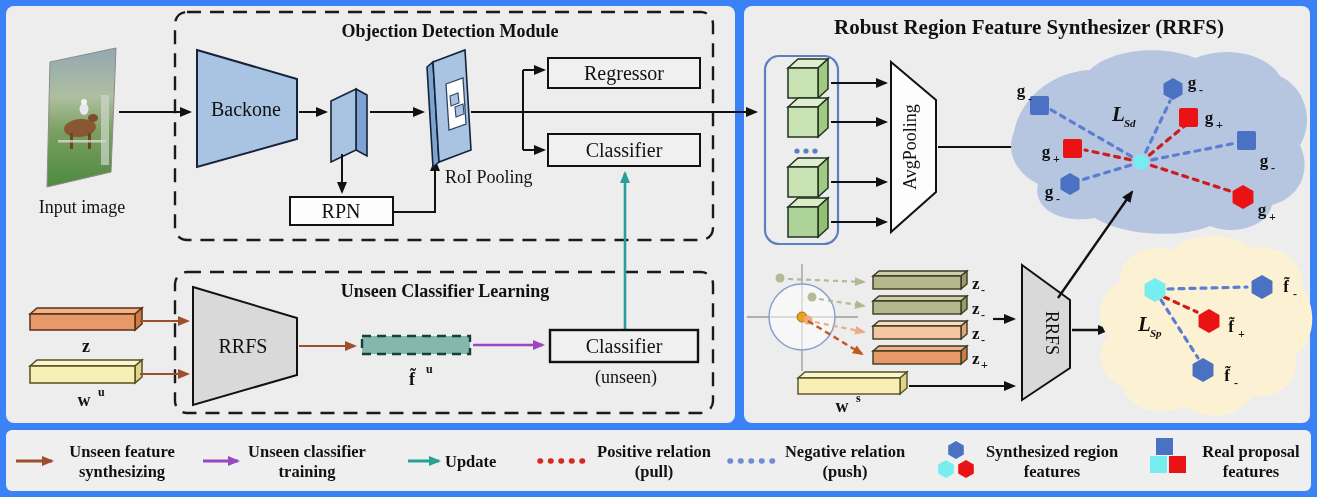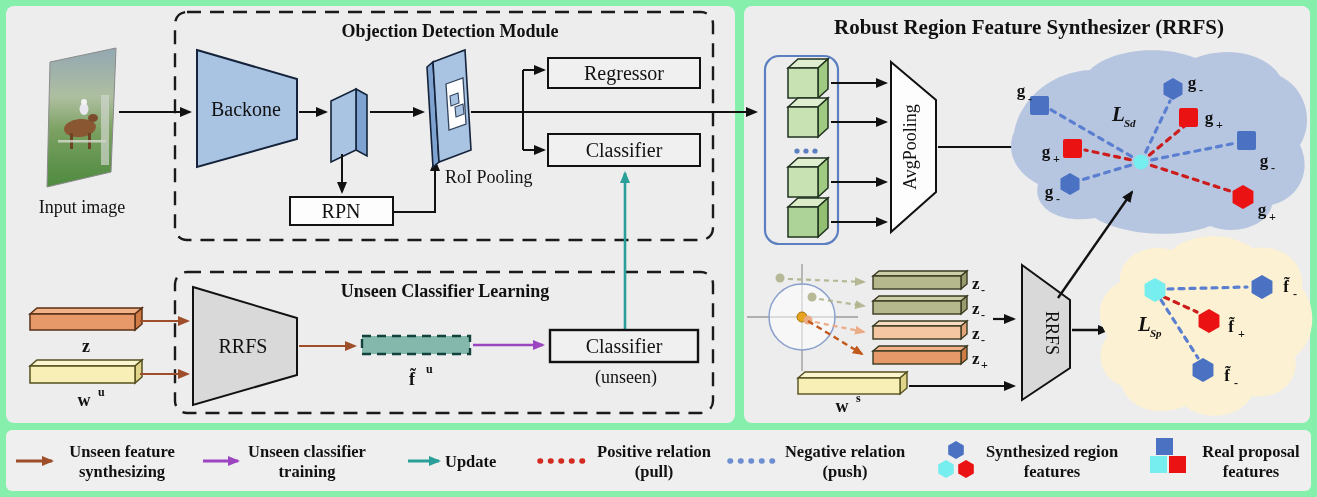--- a/index.html
+++ b/index.html
@@ -1,16 +1,16 @@
 <!DOCTYPE html>
 <html><head>
 <meta charset="utf-8">
 <style>
   html,body{margin:0;padding:0;background:#ffffff;}
-  .stage{position:relative;width:1317px;height:497px;background:#86efac;overflow:hidden;}
+  .stage{position:relative;width:1317px;height:497px;background:#3b82f6;overflow:hidden;}
   svg.art{position:absolute;left:0;top:0;}
   text{font-family:"Liberation Serif",serif;fill:#111;}
   .ttl{font-weight:bold;font-size:18px;}
   .bigttl{font-weight:bold;font-size:21px;}
   .box{font-size:20px;}
   .lbl{font-size:18px;}
   .sym{font-weight:bold;font-size:18px;}
   .sym2{font-weight:bold;font-size:17px;}
   .sub{font-weight:bold;font-size:12px;}
   .loss{font-style:italic;font-weight:bold;font-size:21px;}

